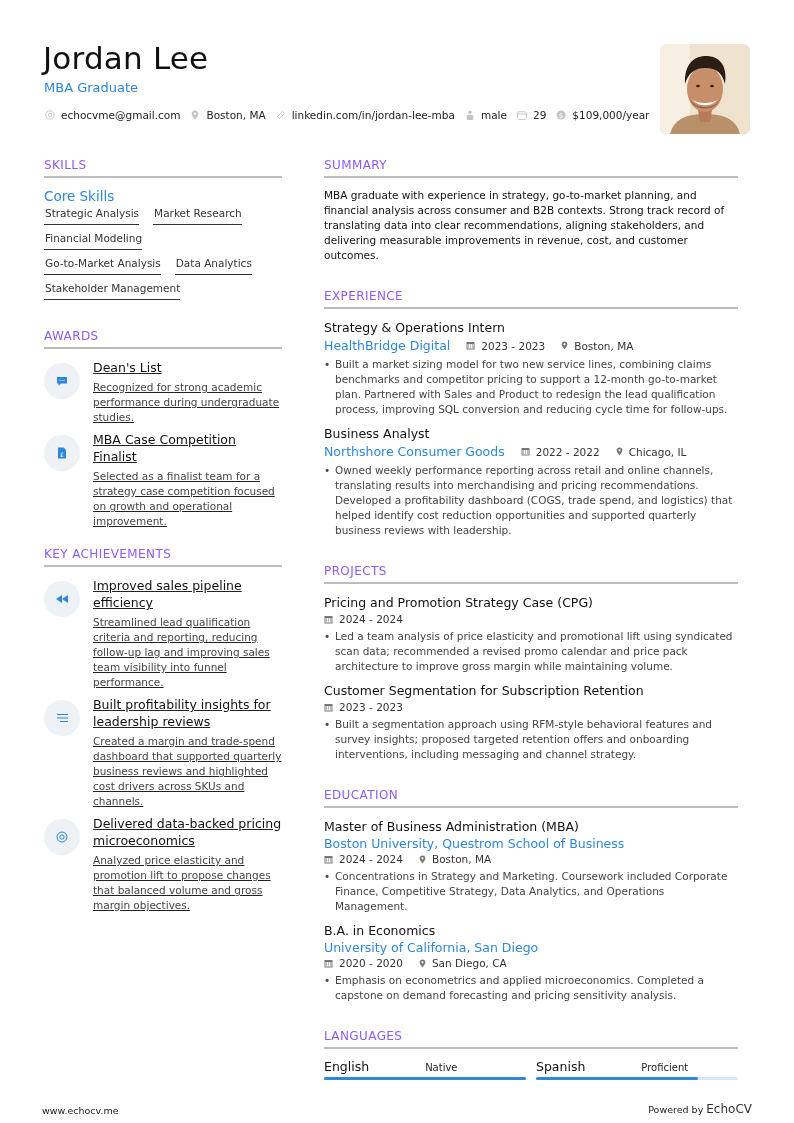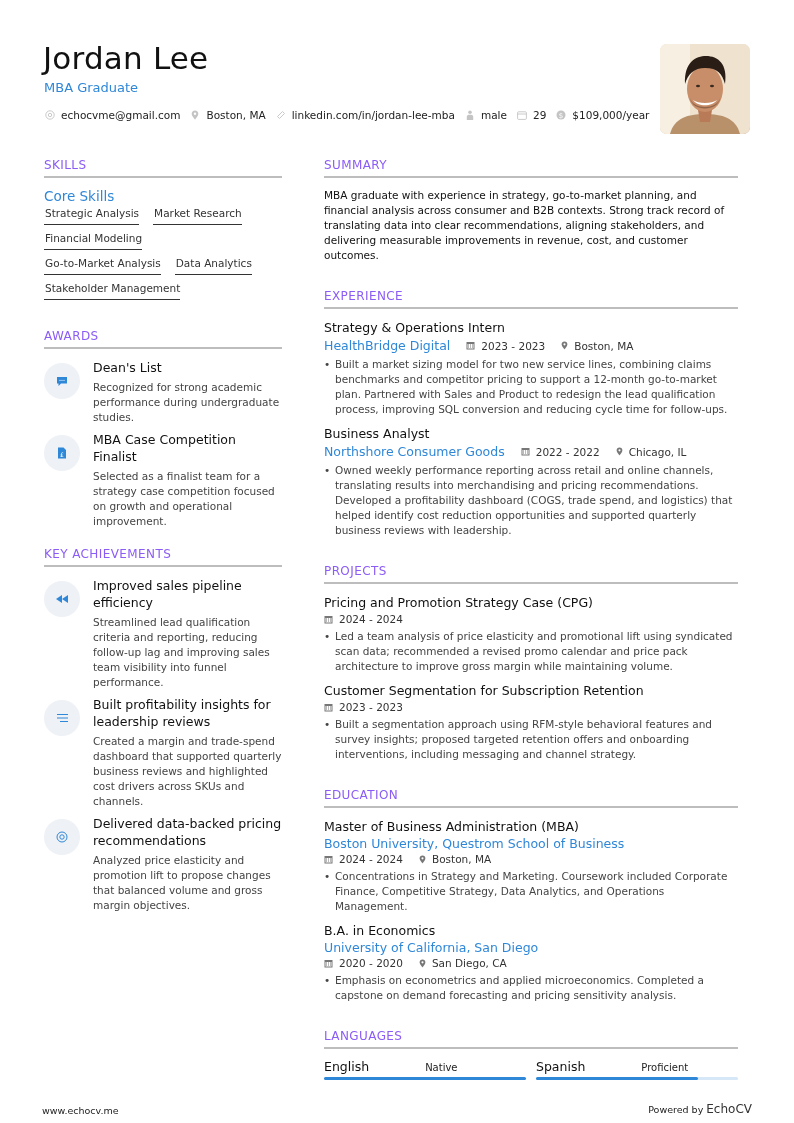--- a/index.html
+++ b/index.html
@@ -24,21 +24,21 @@
 
     .sec-title { font-size: 12px; color: #8b5cf6; letter-spacing: 0.4px; padding-bottom: 4px; border-bottom: 2px solid #bdbdbd; margin-bottom: 10px; }
 
     .skill-group { font-size: 13.5px; color: #2f87d8; margin-bottom: 3px; }
     .tags { display: flex; flex-wrap: wrap; }
     .tag { font-size: 10.5px; color: #333; border-bottom: 1px solid #333; padding: 0 0 5px 1px; margin: 0 14px 7px 0; }
 
     .cert-name { font-size: 12.5px; color: #2f87d8; line-height: 17px; margin-top: 2px; }
     .cert-issuer { font-size: 10.5px; color: #333; margin: 4px 0 5px 1px; }
 
-    .aw { display: flex; margin-bottom: 6px; }
+    .aw { display: flex; margin-bottom: 6px; text-decoration: underline; }
     .aw-ic { width: 36px; height: 36px; border-radius: 50%; background: #eef1f5; flex: none; display: flex; align-items: center; justify-content: center; margin-right: 13px; margin-top: 4px; color: #2f87d8; font-size: 12px; }
     .aw-body { flex: 1; }
     .aw-title { font-size: 12.5px; color: #111; line-height: 17px; }
     .aw-desc { font-size: 10.5px; color: #444; line-height: 15px; margin-top: 4px; }
 
     .summary { font-size: 10.5px; color: #111; line-height: 15px; margin-bottom: 26px; }
 
     .item-title { font-size: 12.5px; color: #111; line-height: 17px; }
     .item-sub { display: flex; align-items: center; font-size: 10.5px; color: #333; margin-top: 2px; }
     .item-org { font-size: 12.5px; color: #2f87d8; margin-right: 16px; }
@@ -212,21 +212,21 @@
         </div>
       </div>
       <div class="aw">
         <div class="aw-ic">
           <svg width="12" height="12" viewBox="0 0 12 12">
               <circle cx="6" cy="6" r="5" fill="none" stroke="#2f87d8" stroke-width="1"></circle>
               <circle cx="6" cy="6" r="2.2" fill="none" stroke="#2f87d8" stroke-width="1"></circle>
             </svg>
         </div>
         <div class="aw-body">
-          <div class="aw-title">Delivered data-backed pricing recommendations</div>
+          <div class="aw-title">Delivered data-backed pricing microeconomics</div>
           <div class="aw-desc">Analyzed price elasticity and promotion lift to propose changes that balanced volume and gross margin objectives.</div>
         </div>
       </div>
     </section>
   </div>
 
   <div class="right">
 
     <section>
       <div class="sec-title">SUMMARY</div>

